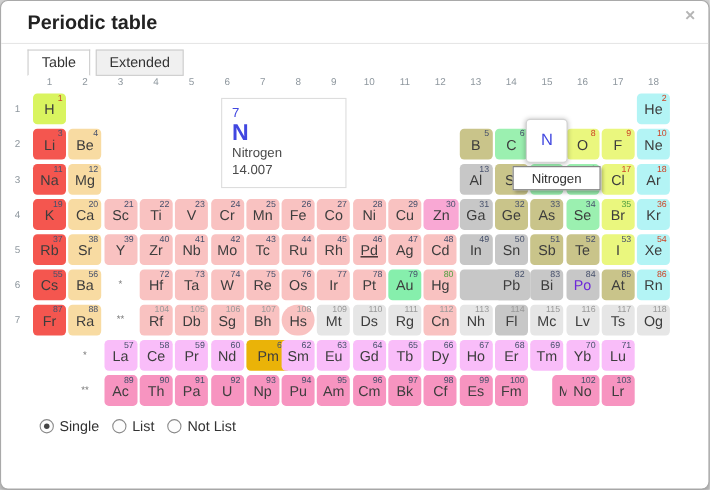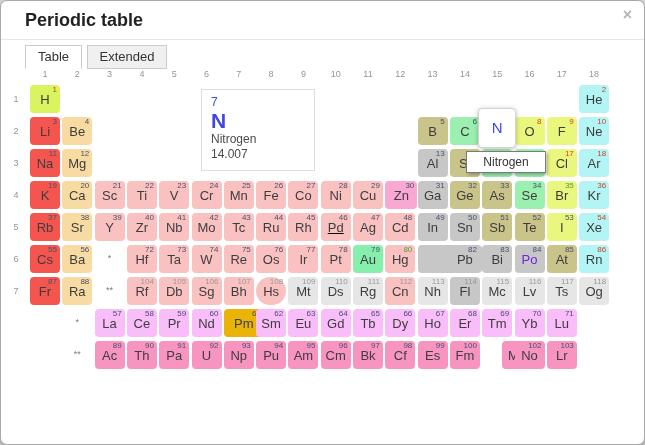--- a/index.html
+++ b/index.html
@@ -557,15 +557,29 @@
       <div class="cell" style="left: 513.5px; top: 340px; width: 30px; height: 28px; background: rgb(247, 148, 192);">
         <span class="num" style="color: rgb(70, 80, 107);">102</span>
         <span class="sym" style="color: rgb(61, 61, 61);">No</span>
       </div>
       <div class="cell" style="left: 545.8px; top: 340px; width: 30px; height: 28px; background: rgb(247, 148, 192);">
         <span class="num" style="color: rgb(70, 80, 107);">103</span>
         <span class="sym" style="color: rgb(61, 61, 61);">Lr</span>
       </div>
     </div>
 
+  <div class="options" id="options">
+      <span class="radio sel">
+        <span class="circ"></span>
+        <span>Single</span>
+      </span>
+      <span class="radio">
+        <span class="circ"></span>
+        <span>List</span>
+      </span>
+      <span class="radio">
+        <span class="circ"></span>
+        <span>Not List</span>
+      </span>
+    </div>
 
 
 </div>
 
 </body></html>

